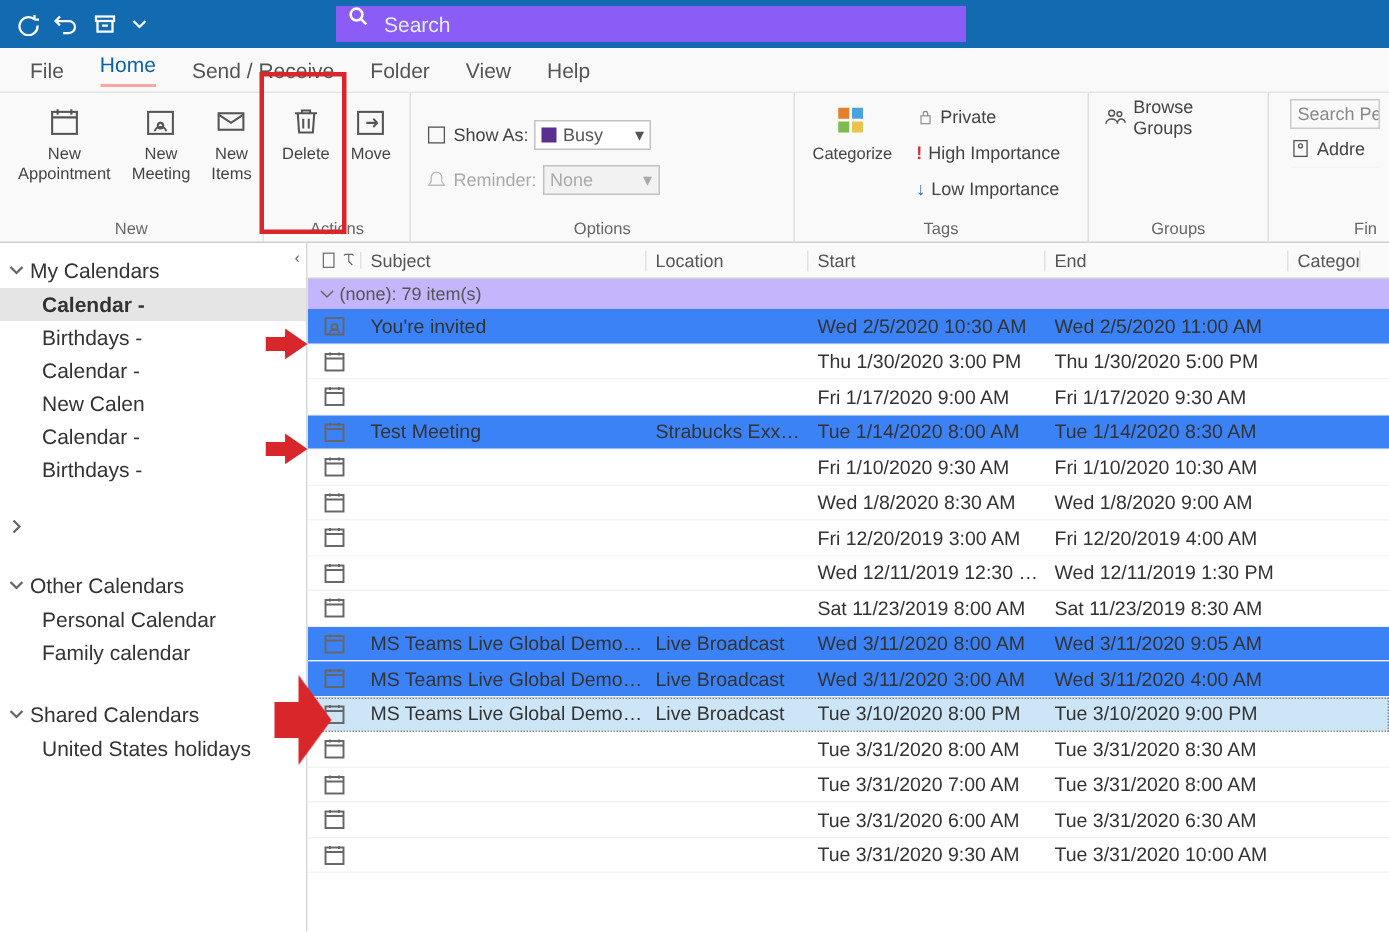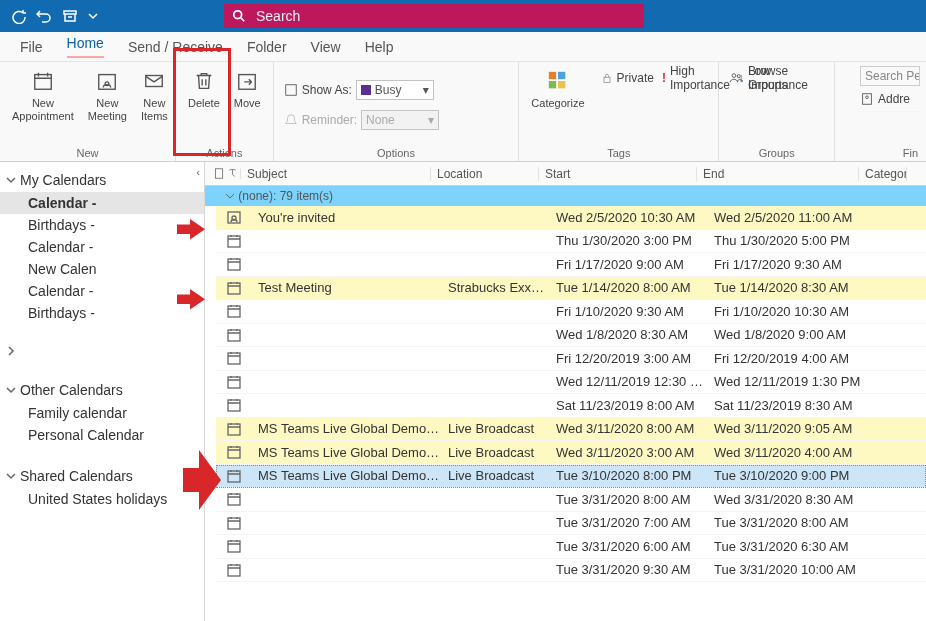--- a/index.html
+++ b/index.html
@@ -1,20 +1,20 @@
 <!DOCTYPE html>
 <html><head>
 <meta charset="utf-8">
 <style>
   * { margin: 0; padding: 0; box-sizing: border-box; }
   body { font-family: "Segoe UI", Arial, sans-serif; font-size: 12px; background: #fff; color: #333; overflow: hidden; width: 926px; height: 621px; }
   .titlebar { height: 32px; background: #126bb0; display: flex; align-items: center; padding: 0 6px; gap: 6px; }
   .titlebar-icons { display: flex; gap: 10px; align-items: center; margin-left: 4px; }
   .titlebar-icons svg { fill: none; stroke: #fff; stroke-width: 1.5; }
-  .searchbox { margin-left: 120px; display: flex; align-items: center; background: #be185d; height: 24px; width: 420px; padding-left: 8px; }
+  .searchbox { margin-left: 120px; display: flex; background: #8b5cf6; height: 24px; width: 420px; padding-left: 8px; }
   .searchbox svg { stroke: #fff; stroke-width: 2; fill: none; }
   .searchbox input { background: transparent; border: none; outline: none; color: #fff; font-size: 14px; margin-left: 10px; width: 350px; }
   .searchbox input::placeholder { color: #e2eef8; }
 
   .menubar { height: 30px; display: flex; align-items: center; padding-left: 20px; gap: 24px; font-size: 14px; background: #f9f9f9; border-bottom: 1px solid #e5e5e5; }
   .menubar span { cursor: default; color: #555; }
   .menubar .active { color: #0b62a8; border-bottom: 2px solid #fca5a5; padding-bottom: 5px; }
 
   .ribbon { height: 100px; background: #f9f9f9; display: flex; border-bottom: 1px solid #d0d0d0; position: relative; }
   .rgroup { border-right: 1px solid #e0e0e0; display: flex; flex-direction: column; justify-content: space-between; padding: 4px 6px 0 6px; }
@@ -41,23 +41,23 @@
 
   .listpane { flex: 1; overflow: hidden; font-size: 13px; }
   .listhdr { display: flex; align-items: center; height: 24px; border-bottom: 1px solid #d0d0d0; background: #fafafa; font-size: 12px; color: #555; }
   .listhdr .col { border-right: 1px solid #e2e2e2; padding-left: 6px; overflow:hidden; white-space:nowrap; }
   .c-icon { width: 36px; display:flex; align-items:center; justify-content:center; gap:2px;}
   .c-subj { width: 190px; }
   .c-loc  { width: 108px; }
   .c-start{ width: 158px; }
   .c-end  { width: 162px; }
   .c-cat  { width: 48px; }
-  .grouprow { background: #7dd3fc; padding-left: 20px; font-size: 12px; color: #555; height: 20px; display:flex; align-items:center; }
-  .row { display: flex; align-items: center; height: 23.5px; border-bottom: 1px solid #f4f4f4; margin-left: 11px; }
-  .row.selected { background: #fef9c3; }
+  .grouprow { background: #c4b5fd; padding-left: 8px; font-size: 12px; color: #555; height: 20px; display:flex; align-items:center; }
+  .row { display: flex; align-items: center; height: 23.5px; border-bottom: 1px solid #f4f4f4; }
+  .row.selected { background: #3b82f6; }
   .row.focused { background: #cde6f7; outline: 1px dotted #888; outline-offset: -1px; }
   .row .cell { padding-left: 6px; overflow: hidden; white-space: nowrap; text-overflow: ellipsis; color:#333; font-size:13px; }
   .row .iconcell { width: 36px; display:flex; align-items:center; justify-content:center; }
   .row .iconcell svg { stroke:#666; fill:none; stroke-width:1.3; }
   .row .cell.lb { background:#cde6f7; }
   .big-arrow { position: fixed; left: 183px; width: 38px; height: 60px; }
   .big-arrow svg { fill: #d8262a; }
 </style>
 </head>
 <body>
@@ -194,21 +194,21 @@
         <span class="icon">
           <svg width="22" height="22" viewBox="0 0 24 24">
               <rect x="2" y="2" width="8" height="8" fill="#e57f2c"></rect>
               <rect x="12" y="2" width="8" height="8" fill="#4aa3df"></rect>
               <rect x="2" y="12" width="8" height="8" fill="#7fba4c"></rect>
               <rect x="12" y="12" width="8" height="8" fill="#e8c34d"></rect>
             </svg>
         </span>
         <span>Categorize</span>
       </div>
-      <div style="display:flex;flex-direction:row;gap:0px;padding-top:0;font-size:12px;color:#555">
+      <div style="display:flex;flex-direction:column;gap:0px;padding-top:0;font-size:12px;color:#555">
         <div class="rbtn-small-row">
             <svg width="12" height="12" viewBox="0 0 16 16" stroke="#888" fill="none">
               <rect x="4" y="7" width="8" height="7"></rect>
               <path d="M6 7V5a2 2 0 0 1 4 0v2"></path>
             </svg>
             <span>Private</span>
           </div>
         <div class="rbtn-small-row">
             <span style="color:#c33;font-weight:bold">!</span>
             <span>High Importance</span>
@@ -286,22 +286,22 @@
         </svg>
     </div>
 
     <div class="navhead" style="margin-top:18px">
       <svg width="10" height="10" viewBox="0 0 10 10">
           <path d="M1 3l4 4 4-4"></path>
         </svg>
       <span>Other Calendars</span>
     </div>
     <div id="other-list">
+        <div class="navitem">Personal Calendar</div>
         <div class="navitem">Family calendar</div>
-        <div class="navitem">Personal Calendar</div>
       </div>
 
     <div class="navhead" style="margin-top:18px">
       <svg width="10" height="10" viewBox="0 0 10 10">
           <path d="M1 3l4 4 4-4"></path>
         </svg>
       <span>Shared Calendars</span>
     </div>
     <div id="shared-list">
         <div class="navitem">United States holidays</div>
@@ -491,21 +491,21 @@
         <div class="row">
           <div class="iconcell">
             <svg width="16" height="16" viewBox="0 0 16 16">
               <rect x="2" y="3" width="12" height="11"></rect>
               <path d="M2 6h12M5 2v2M11 2v2"></path>
             </svg>
           </div>
           <div class="cell c-subj"></div>
           <div class="cell c-loc"></div>
           <div class="cell c-start">Tue 3/31/2020 8:00 AM</div>
-          <div class="cell c-end">Wed 3/31/2020 8:30 AM</div>
+          <div class="cell c-end">Tue 3/31/2020 8:30 AM</div>
           <div class="cell c-cat"></div>
         </div>
         <div class="row">
           <div class="iconcell">
             <svg width="16" height="16" viewBox="0 0 16 16">
               <rect x="2" y="3" width="12" height="11"></rect>
               <path d="M2 6h12M5 2v2M11 2v2"></path>
             </svg>
           </div>
           <div class="cell c-subj"></div>

